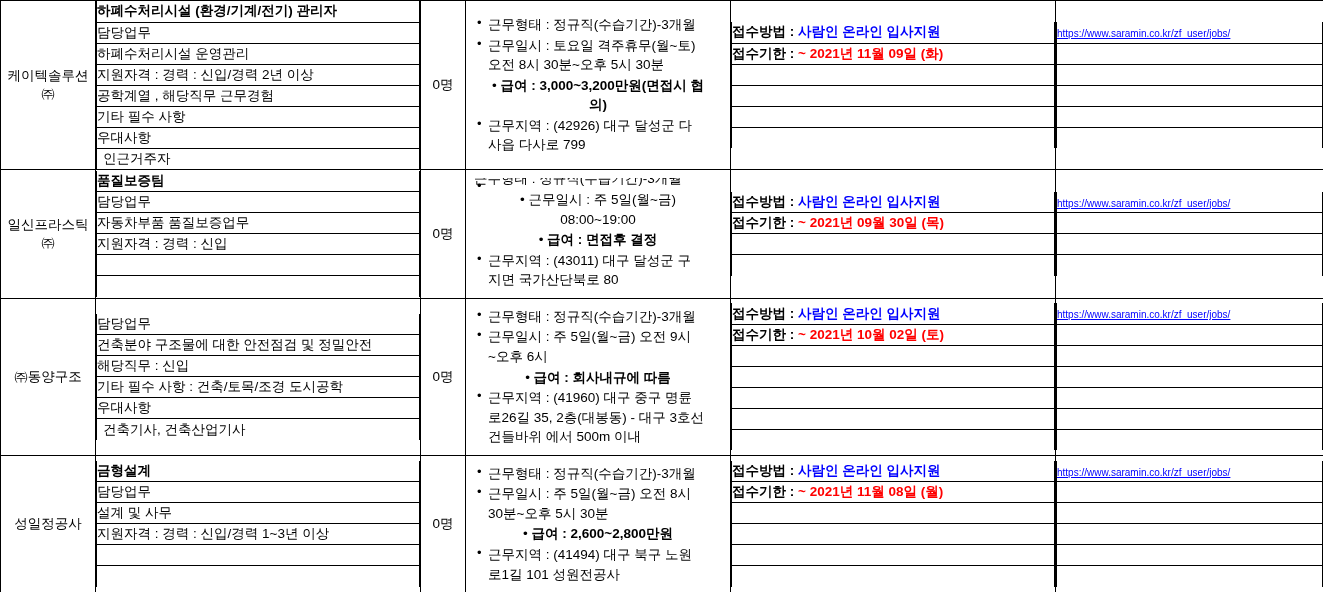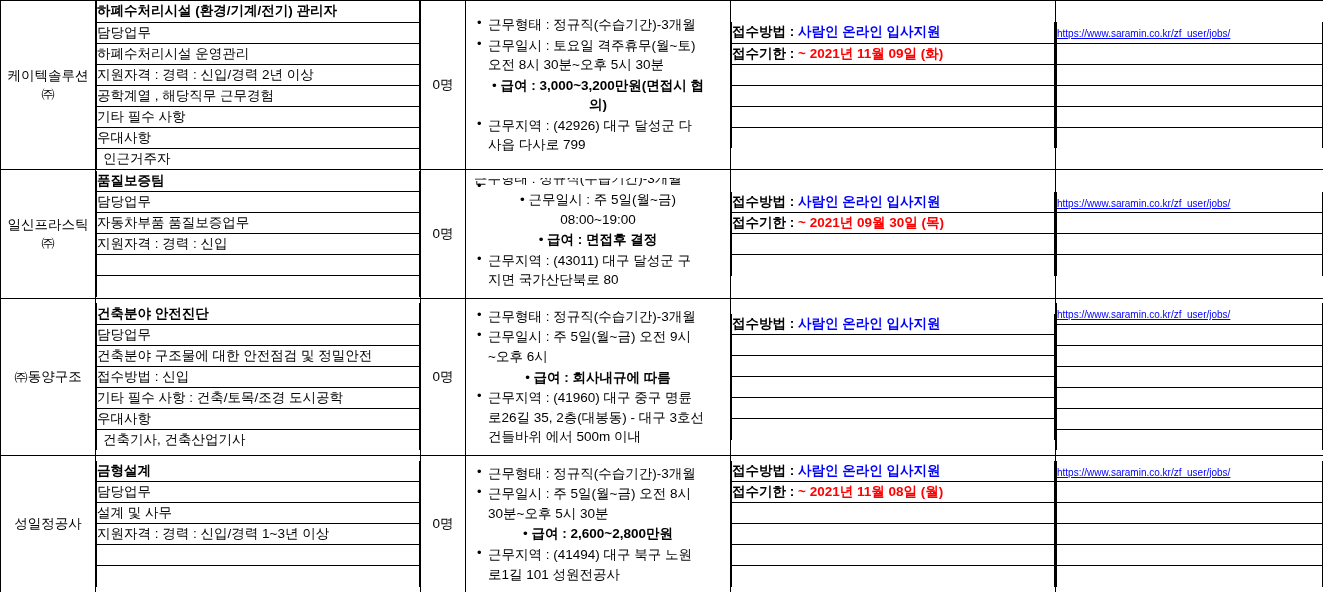--- a/index.html
+++ b/index.html
@@ -325,30 +325,27 @@
           </td>
         </tr>
         <tr>
           <td class="company-cell">
             <div>㈜동양구조</div>
           </td>
           <td>
             <table class="sub">
               <tbody>
                 <tr>
-                  <td class="b">건축분야 안전진단</td>
-                </tr>
-                <tr>
                   <td class="">담당업무</td>
                 </tr>
                 <tr>
                   <td class="">건축분야 구조물에 대한 안전점검 및 정밀안전</td>
                 </tr>
                 <tr>
-                  <td class="">접수방법 : 신입</td>
+                  <td class="">해당직무 : 신입</td>
                 </tr>
                 <tr>
                   <td class="">기타 필수 사항 : 건축/토목/조경 도시공학</td>
                 </tr>
                 <tr>
                   <td class="">우대사항</td>
                 </tr>
                 <tr>
                   <td class="">건축기사, 건축산업기사</td>
                 </tr>
@@ -364,20 +361,23 @@
               <li class=""><span>근무지역 : (41960) 대구 중구 명륜</span><span class="wrapline">로26길 35, 2층(대봉동) - 대구 3호선</span><span class="wrapline">건들바위 에서 500m 이내</span></li>
             </ul>
           </td>
           <td class="apply-cell">
             <table class="apply-inner">
               <tbody>
                 <tr>
                   <td><span class="lbl">접수방법 :</span> <span class="val-blue">사람인 온라인 입사지원</span></td>
                 </tr>
                 <tr>
+                  <td><span class="lbl">접수기한 :</span> <span class="val-red">~ 2021년 10월 02일 (토)</span></td>
+                </tr>
+                <tr>
                   <td><span class="lbl"></span> <span class=""></span></td>
                 </tr>
                 <tr>
                   <td><span class="lbl"></span> <span class=""></span></td>
                 </tr>
                 <tr>
                   <td><span class="lbl"></span> <span class=""></span></td>
                 </tr>
                 <tr>
                   <td><span class="lbl"></span> <span class=""></span></td>

